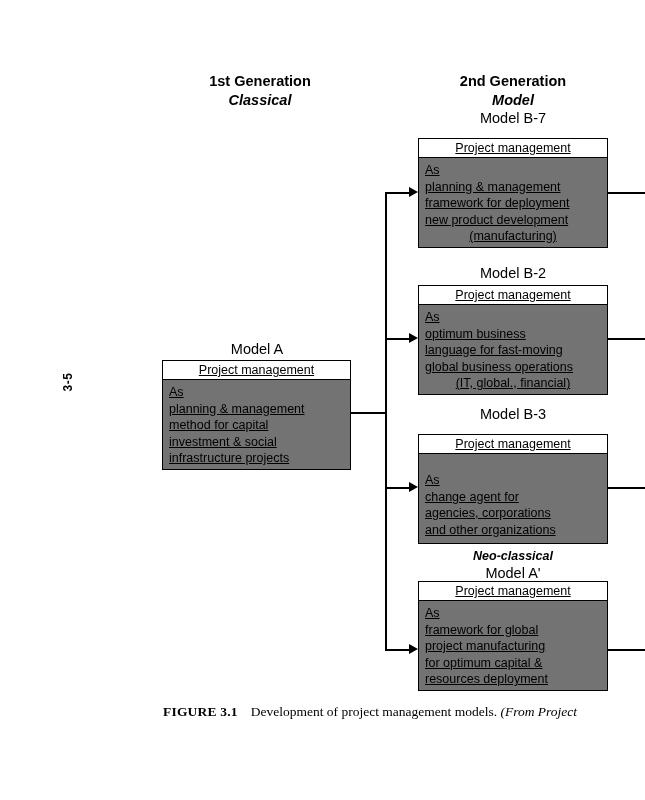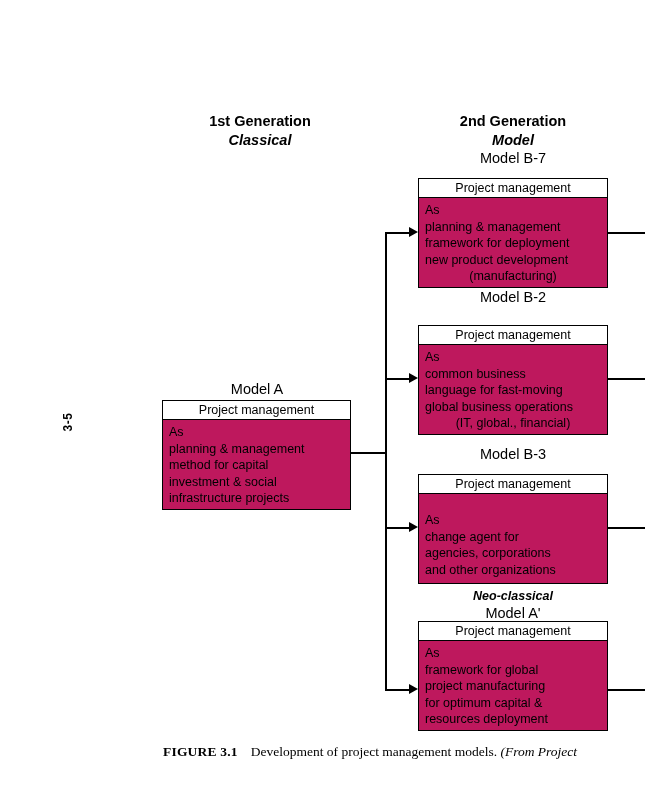--- a/index.html
+++ b/index.html
@@ -12,21 +12,20 @@
     height: 800px;
     position: relative;
     overflow: hidden;
     font-family: "Liberation Sans", sans-serif;
     color: #000000;
   }
 
   .page {
     position: absolute;
     inset: 0;
-    margin-top: 40px;
   }
 
   
   .folio {
     position: absolute;
     left: 48px;
     top: 375px;
     width: 40px;
     text-align: center;
     font-family: "Liberation Sans", sans-serif;
@@ -73,22 +72,23 @@
     font-size: 12.5px;
     font-weight: bold;
     font-style: italic;
     line-height: 16px;
   }
 
   
   .mbox {
     position: absolute;
     border: 1.6px solid #000000;
-    background: #be185d;
+    background: #737373;
     box-sizing: border-box;
+    text-decoration: underline;
   }
   .mbox .bhead {
     height: 19px;
     line-height: 19px;
     border-bottom: 1.4px solid #000000;
     text-align: center;
     font-size: 12.5px;
     background: #ffffff;
     box-sizing: border-box;
   }
@@ -182,27 +182,27 @@
     <div class="bhead">Project management</div>
     <div class="bbody">
       <span class="bline">As</span>
       <span class="bline">planning &amp; management</span>
       <span class="bline">framework for deployment</span>
       <span class="bline">new product development</span>
       <span class="bline center">(manufacturing)</span>
     </div>
   </div>
 
-  <div class="model-label" style="left:418px; top:248px; width:190px;">Model B-2</div>
+  <div class="model-label" style="left:418px; top:264px; width:190px;">Model B-2</div>
 
   <div class="mbox" id="box-b2" style="left:418px; top:285px; width:190px; height:110px;">
     <div class="bhead">Project management</div>
     <div class="bbody">
       <span class="bline">As</span>
-      <span class="bline">common business</span>
+      <span class="bline">optimum business</span>
       <span class="bline">language for fast-moving</span>
       <span class="bline">global business operations</span>
       <span class="bline center">(IT, global., financial)</span>
     </div>
   </div>
 
   <div class="model-label" style="left:418px; top:405px; width:190px;">Model B-3</div>
 
   <div class="mbox" id="box-b3" style="left:418px; top:434px; width:190px; height:110px;">
     <div class="bhead">Project management</div>

